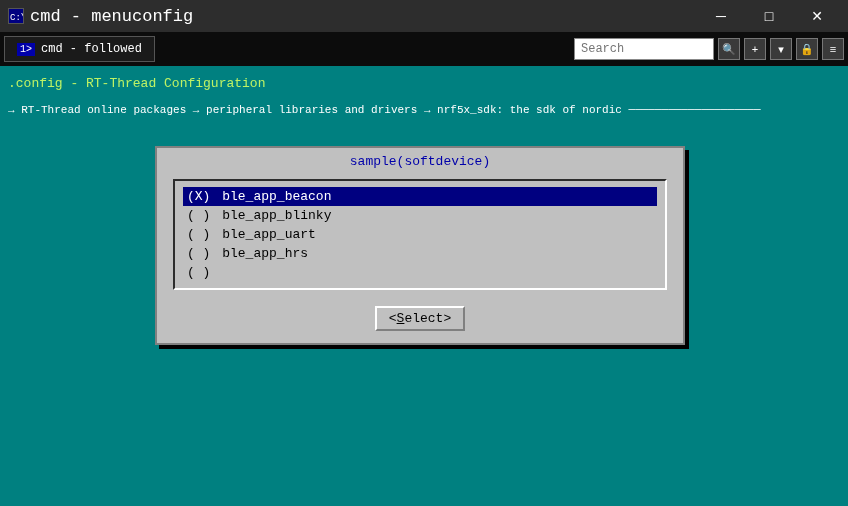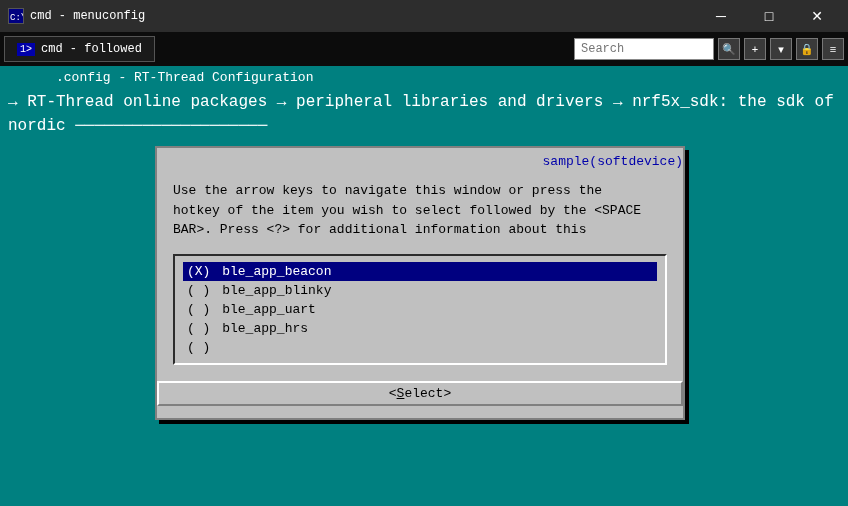--- a/index.html
+++ b/index.html
@@ -33,21 +33,21 @@
       background: #000;
       border: 1px solid #555;
       display: flex;
       align-items: center;
       justify-content: center;
       color: #fff;
       font-size: 10px;
     }
     #titlebar-text {
       color: #fff;
-      font-size: 12px;
+      font-size: 17px;
       text-align: right;
     }
     #titlebar-controls {
       display: flex;
       gap: 2px;
     }
     .title-btn {
       width: 46px;
       height: 32px;
       background: #2d2d2d;
@@ -123,46 +123,45 @@
       width: 848px;
       height: 440px;
       position: relative;
       color: #fff;
       font-size: 13px;
       font-family: 'Courier New', Courier, monospace;
       overflow: hidden;
     }
 
     #breadcrumb-line {
-      padding: 2px 8px;
-      color: #ffffff;
+      padding: 8px 8px;
+      color: #bef264;
       font-size: 13px;
       line-height: 1.5;
-      margin-left: 48px;
     }
     #nav-path {
       padding: 0 8px 4px 8px;
       color: #fff;
-      font-size: 16px;
+      font-size: 11px;
       line-height: 1.5;
     }
 
     
     #dialog {
       position: absolute;
       top: 80px;
       left: 155px;
       width: 530px;
       background: #c0c0c0;
       border: 2px solid #808080;
       box-shadow: 4px 4px 0 #000;
     }
     #dialog-title {
       background: #c0c0c0;
-      text-align: right;
+      text-align: center;
       color: #0000aa;
       padding: 6px 0 4px 0;
       font-size: 13px;
     }
     #dialog-body {
       padding: 8px 16px;
       color: #000;
       font-size: 13px;
       line-height: 1.5;
       background: #c0c0c0;
@@ -195,21 +194,20 @@
       font-family: 'Courier New', Courier, monospace;
     }
 
     
     #dialog-buttons {
       display: flex;
       justify-content: center;
       gap: 40px;
       padding: 8px 0 12px 0;
       background: #c0c0c0;
-      flex-direction: column;
     }
     .dialog-btn {
       background: #c0c0c0;
       border: 2px solid;
       border-color: #fff #808080 #808080 #fff;
       color: #000;
       font-size: 13px;
       font-family: 'Courier New', Courier, monospace;
       padding: 3px 12px;
       cursor: pointer;
@@ -255,25 +253,20 @@
 <div id="terminal">
   <div id="breadcrumb-line">
     <span>.config - RT-Thread Configuration</span>
   </div>
   <div id="nav-path">
     <span>→ </span><span>RT-Thread online packages</span><span> → </span><span>peripheral libraries and drivers</span><span> → </span><span>nrf5x_sdk: the sdk of nordic</span><span> ────────────────────</span>
   </div>
 
   <div id="dialog">
     <div id="dialog-title">sample(softdevice)</div>
-    <div id="dialog-body">
-      <div>Use the arrow keys to navigate this window or press the</div>
-      <div>hotkey of the item you wish to select followed by the &lt;SPACE</div>
-      <div>BAR&gt;. Press &lt;?&gt; for additional information about this</div>
-    </div>
 
     <div id="list-container">
       <div class="list-item selected">
         <span class="radio">(X)&nbsp;</span>
         <span>ble_app_beacon</span>
       </div>
       <div class="list-item">
         <span class="radio">( )&nbsp;</span>
         <span>ble_app_blinky</span>
       </div>

